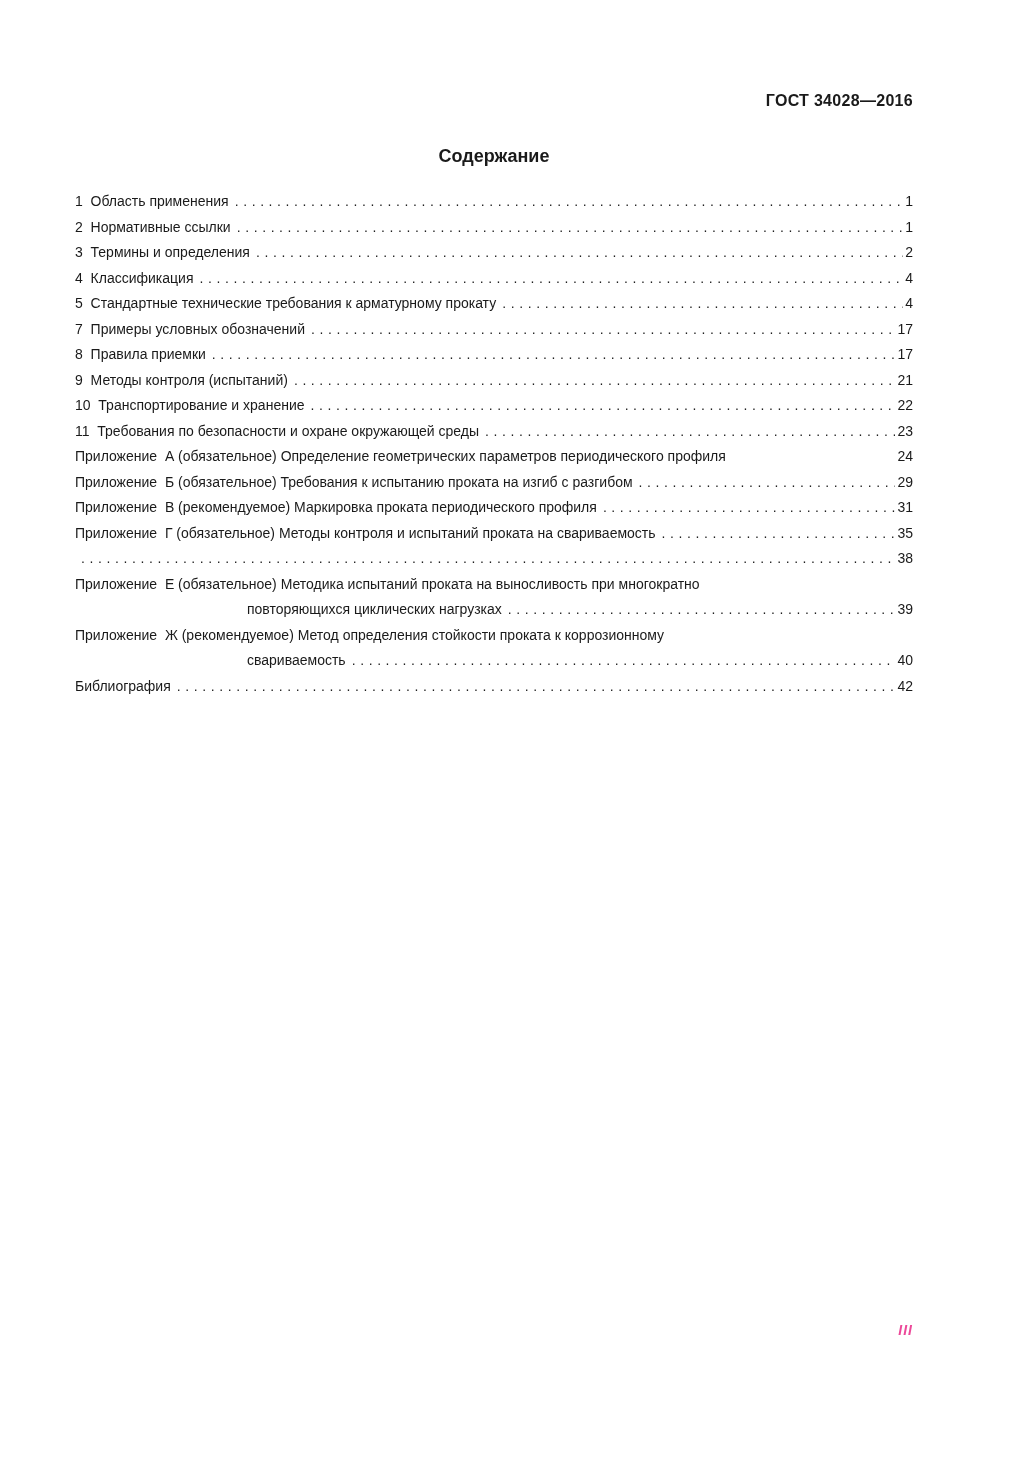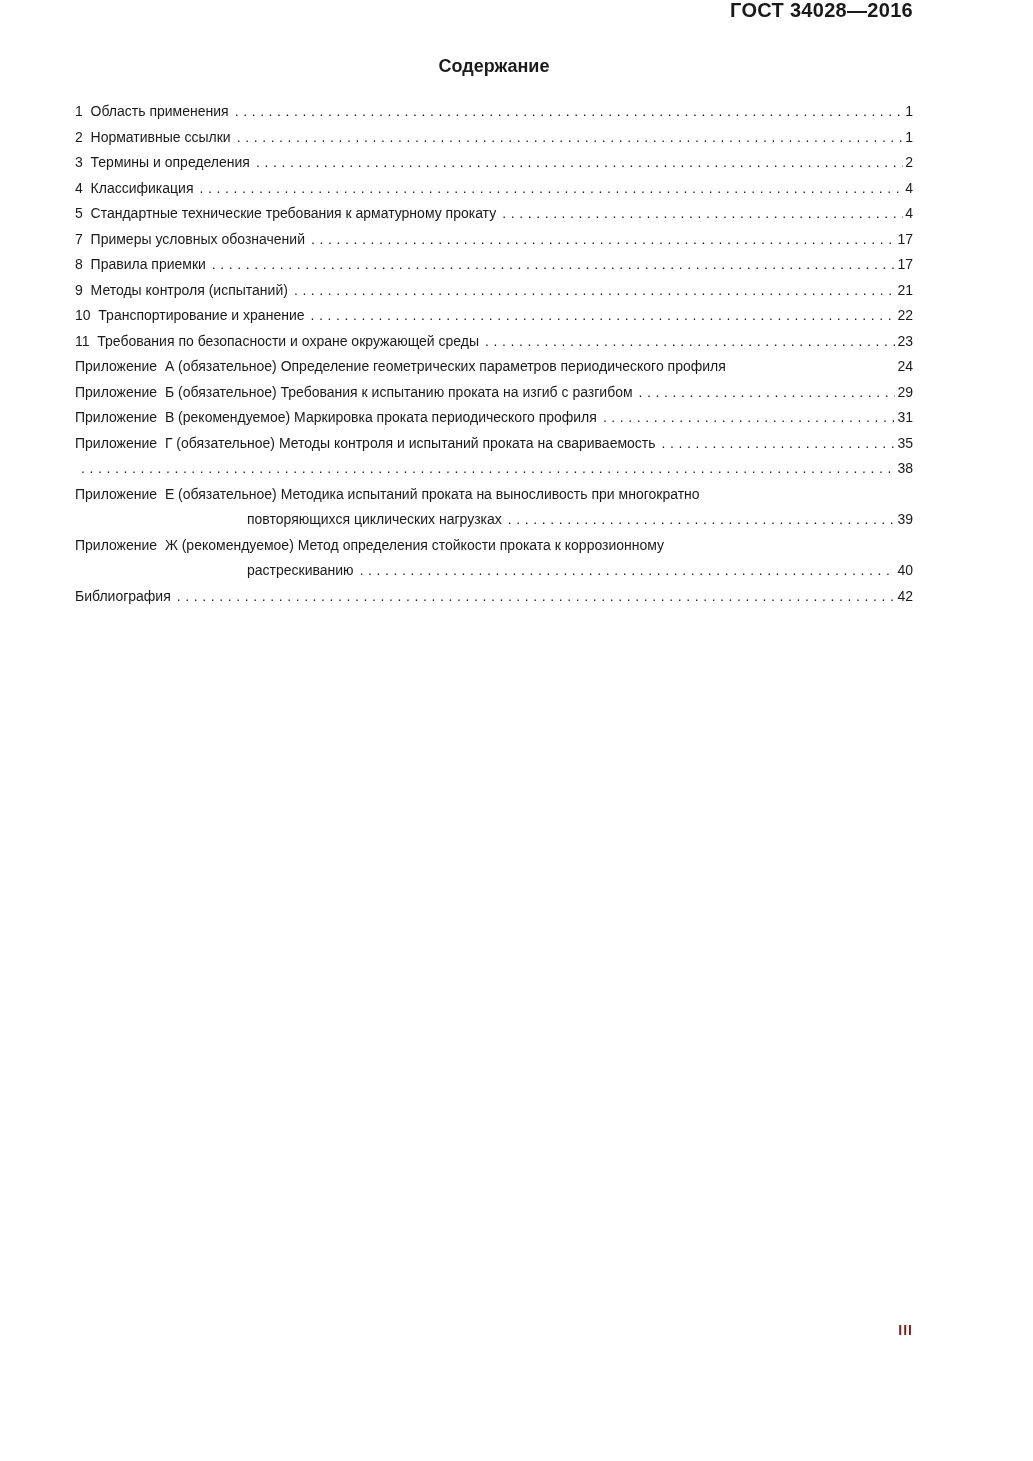--- a/index.html
+++ b/index.html
@@ -15,23 +15,24 @@
     color: #1a1a1a;
     overflow: hidden;
   }
   .page-content {
     position: absolute;
     left: 75px;
     right: 120px;
     top: 0;
   }
   .doc-header {
+    margin-top: 90px;
     text-align: right;
     font-weight: bold;
-    font-size: 20px;
+    font-size: 16px;
     line-height: 21px;
     letter-spacing: 0.3px;
   }
   .doc-title {
     margin: 33px 0 0 0;
     text-align: center;
     font-weight: bold;
     font-size: 18px;
     line-height: 24px;
   }
@@ -67,21 +68,22 @@
     flex: 0 0 auto;
     text-align: right;
   }
   .page-number {
     position: absolute;
     top: 1322px;
     right: 120px;
     font-size: 14px;
     font-weight: bold;
     letter-spacing: 1px;
-    color: #7f1d1d;
+    color: #ec4899;
+    font-style: italic;
   }
 </style>
 </head>
 <body>
 
 <div class="page-content">
   <div class="doc-header">ГОСТ 34028—2016</div>
 
   <h1 class="doc-title">Содержание</h1>
 
@@ -198,21 +200,21 @@
           <span class="lbl indent-lg">повторяющихся циклических нагрузках</span>
           <span class="leader"></span>
           <span class="pg">39</span>
         </div>
       </div>
       <div class="entry">
         <div class="line">
           <span class="lbl">Приложение  Ж (рекомендуемое) Метод определения стойкости проката к коррозионному</span>
         </div>
         <div class="line">
-          <span class="lbl indent-lg">растрескиванию</span>
+          <span class="lbl indent-lg">свариваемость</span>
           <span class="leader"></span>
           <span class="pg">40</span>
         </div>
       </div>
       <div class="entry">
         <div class="line">
           <span class="lbl">Библиография</span>
           <span class="leader"></span>
           <span class="pg">42</span>
         </div>

